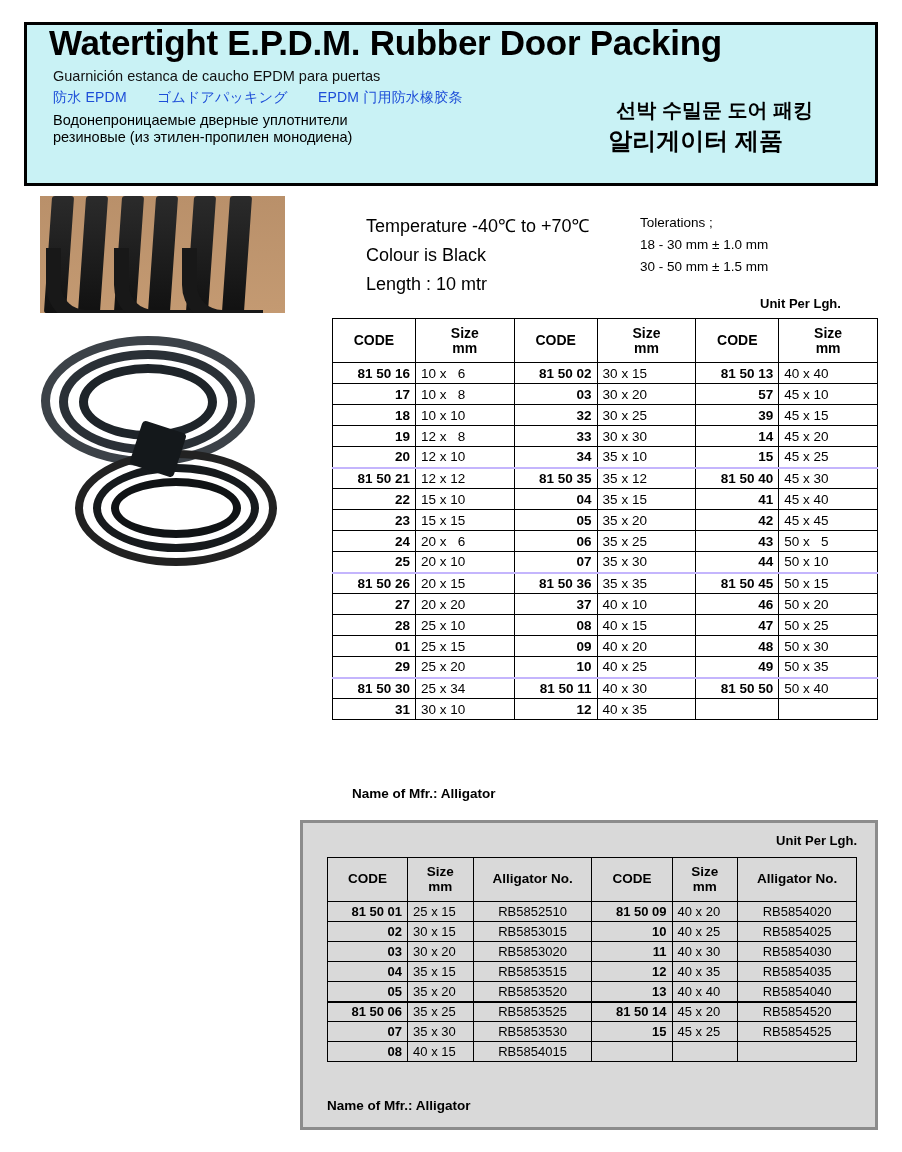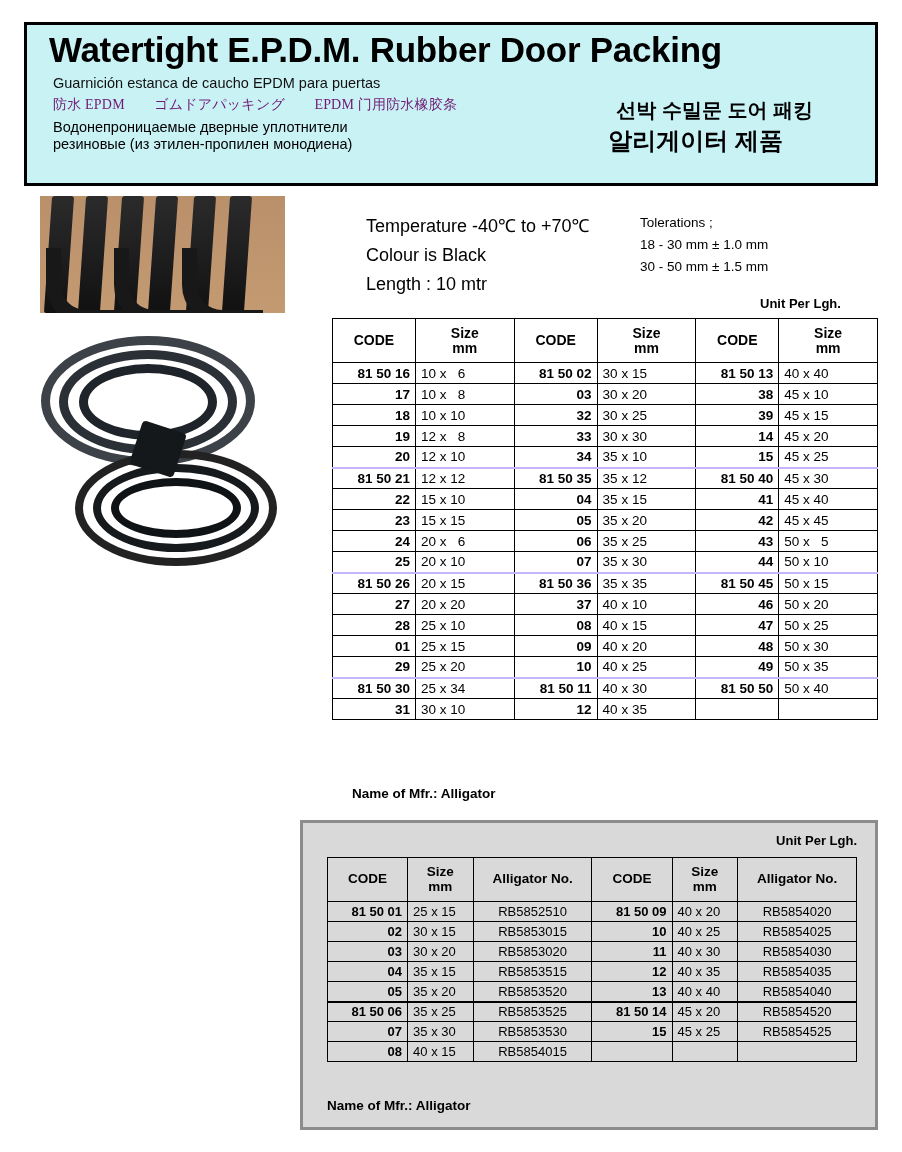--- a/index.html
+++ b/index.html
@@ -12,27 +12,27 @@
     overflow:hidden;
   }
   
   .header{
     position:absolute;left:24px;top:22px;width:854px;height:164px;
     border:3px solid #000;background:#c9f2f5;
     box-sizing:border-box;
   }
   .header .title{
     font-size:35px;font-weight:bold;letter-spacing:-0.3px;
-    margin:7px 0 0 22px;line-height:1.05;
+    margin:0 0 0 22px;line-height:1.05;
   }
   .header .sub-es{
     font-size:14.5px;margin:6px 0 0 26px;color:#111;
   }
   .header .row-asia{
-    font-size:14px;margin:5px 0 0 26px;color:#701a75;letter-spacing:0.2px;font-family:Liberation Serif, serif;
+    font-size:14px;margin:5px 0 0 26px;color:#1d4ed8;letter-spacing:0.2px;
   }
   .header .row-asia span.gap{display:inline-block;width:22px;}
   .header .ru1{font-size:14.5px;margin:5px 0 0 26px;}
   .header .ru2{font-size:14.5px;margin:1px 0 0 26px;}
   .header .kr1{
     position:absolute;right:62px;top:72px;font-size:20px;font-weight:bold;
   }
   .header .kr2{
     position:absolute;right:92px;top:100px;font-size:24px;font-weight:bold;
   }
@@ -186,21 +186,21 @@
         <td class="code">81 50 02</td>
         <td class="size">30 x 15</td>
         <td class="code">81 50 13</td>
         <td class="size">40 x 40</td>
       </tr>
       <tr>
         <td class="code">17</td>
         <td class="size">10 x   8</td>
         <td class="code">03</td>
         <td class="size">30 x 20</td>
-        <td class="code">38</td>
+        <td class="code">57</td>
         <td class="size">45 x 10</td>
       </tr>
       <tr>
         <td class="code">18</td>
         <td class="size">10 x 10</td>
         <td class="code">32</td>
         <td class="size">30 x 25</td>
         <td class="code">39</td>
         <td class="size">45 x 15</td>
       </tr>

